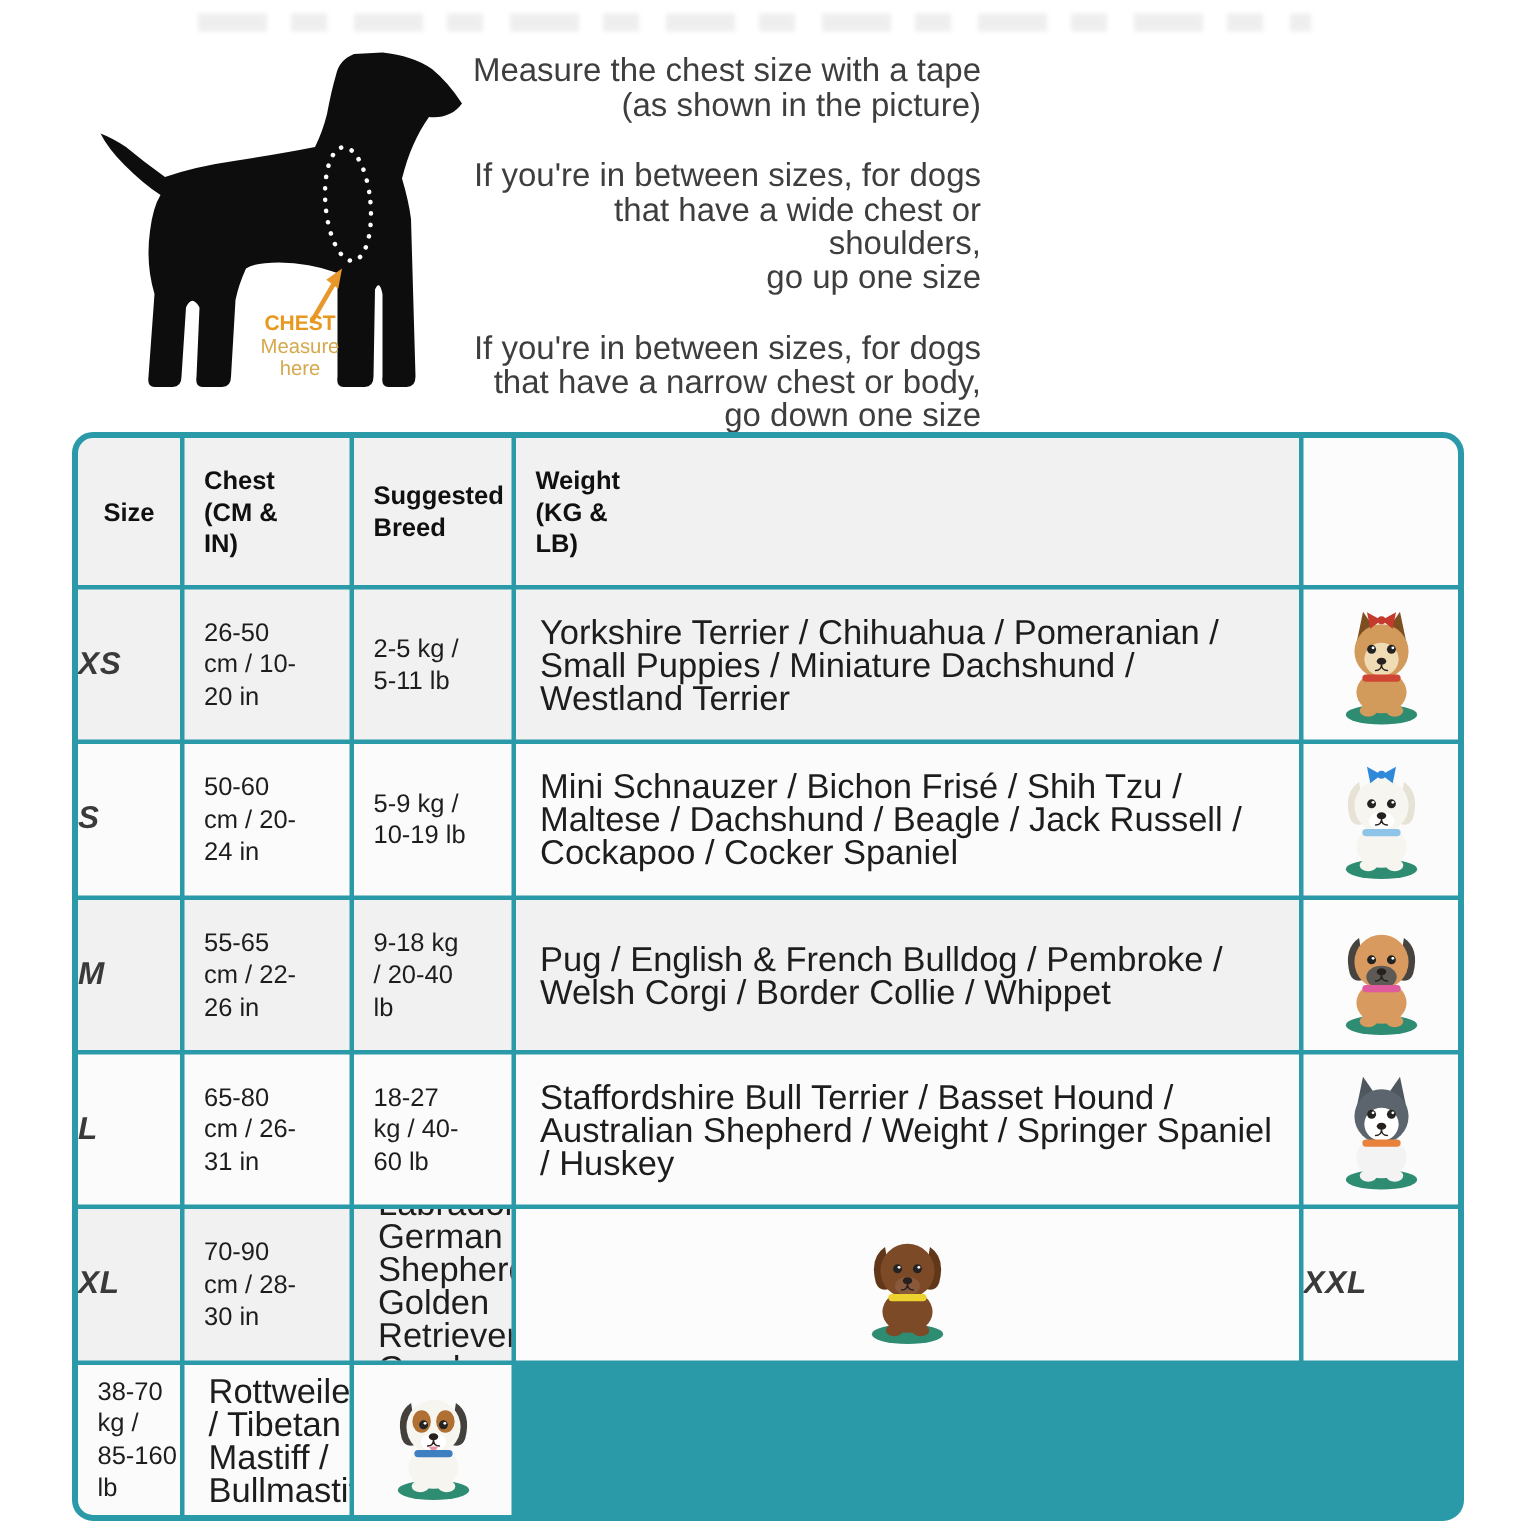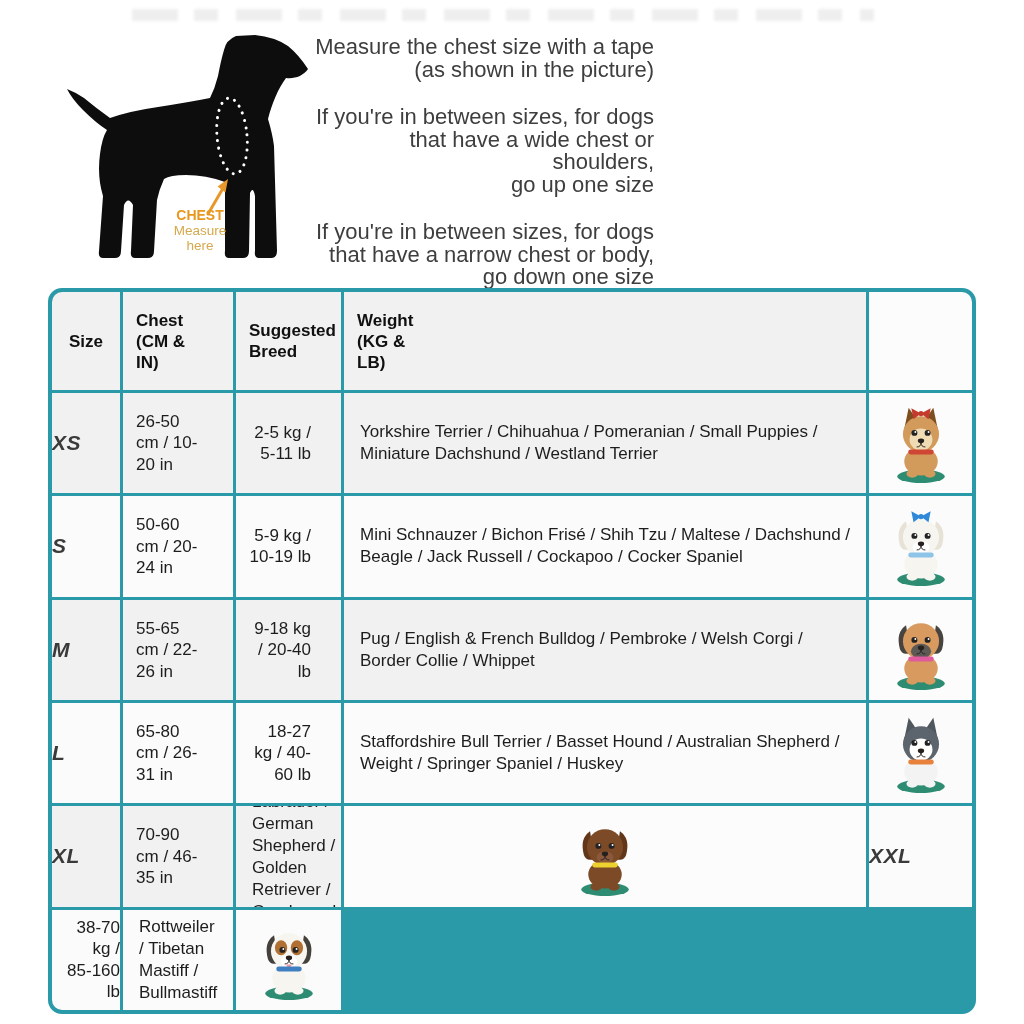--- a/index.html
+++ b/index.html
@@ -25,22 +25,22 @@
   .size-table{position:absolute;left:48px;top:288px;width:928px;height:726px;box-sizing:border-box;
     background:var(--teal,#2a99a8);border:4px solid var(--teal,#2a99a8);border-radius:14px;overflow:hidden;
     display:grid;grid-template-columns:68px 110px 105px 522px 1fr;grid-template-rows:98px repeat(6,1fr);gap:3px;}
   .cell{background:#f1f1f1;display:flex;align-items:center;box-sizing:border-box;overflow:hidden;}
   .cell.lt{background:#fbfbfb;}
   .cell.head{font-weight:bold;font-size:17px;color:#101010;line-height:21px;white-space:pre-line;padding-left:13px;}
   .cell.head.ctr{justify-content:center;padding-left:0;}
   .size-cell{font-style:italic;font-weight:600;font-size:21px;color:#3a3a3a;letter-spacing:.5px;}
   .chest-cell,.weight-cell{padding-left:13px;font-size:17px;line-height:21.5px;}
   .chest-cell span{display:inline-block;max-width:66px;}
-  .weight-cell span{display:inline-block;max-width:62px;text-align:right;}
-  .breed-cell{padding-left:16px;padding-right:10px;font-size:17px;line-height:22px;}
+  .weight-cell span{display:inline-block;max-width:62px;}
+  .breed-cell{padding-left:16px;padding-right:10px;font-size:23px;line-height:22px;}
   .img-cell{background:#fcfcfc;justify-content:center;}
   .img-cell svg{width:88px;height:92px;}
 </style>
 </head>
 <body>
 
 <div class="page">
 
   <div class="artifact"></div>
 
@@ -225,21 +225,21 @@
           <ellipse cx="50" cy="47.5" rx="3.6" ry="2.7" fill="#26211e"></ellipse>
           <path d="M50 50 Q50 54.5 45.5 54.5 M50 50 Q50 54.5 54.5 54.5" stroke="#26211e" stroke-width="1.1" fill="none" stroke-linecap="round"></path>
           <rect x="35.5" y="57.5" width="29" height="5.5" rx="2.75" fill="#e8813c"></rect>
         </svg>
       </div>
 
   <div class="cell size-cell">
         <span>XL</span>
       </div>
   <div class="cell chest-cell">
-        <span>70-90 cm / 46-35 in</span>
+        <span>70-90 cm / 28-30 in</span>
       </div>
   <div class="cell breed-cell">
         <span>Labrador / German Shepherd / Golden Retriever / Greyhound</span>
       </div>
   <div class="cell img-cell">
         <svg viewBox="0 0 100 100">
           <ellipse cx="50" cy="88" rx="27" ry="7.5" fill="#2e8c72"></ellipse>
           <ellipse cx="50" cy="71" rx="19" ry="16" fill="#7d4a28"></ellipse>
           <ellipse cx="40" cy="85" rx="6.5" ry="4.5" fill="#7d4a28"></ellipse>
           <ellipse cx="60" cy="85" rx="6.5" ry="4.5" fill="#7d4a28"></ellipse>

